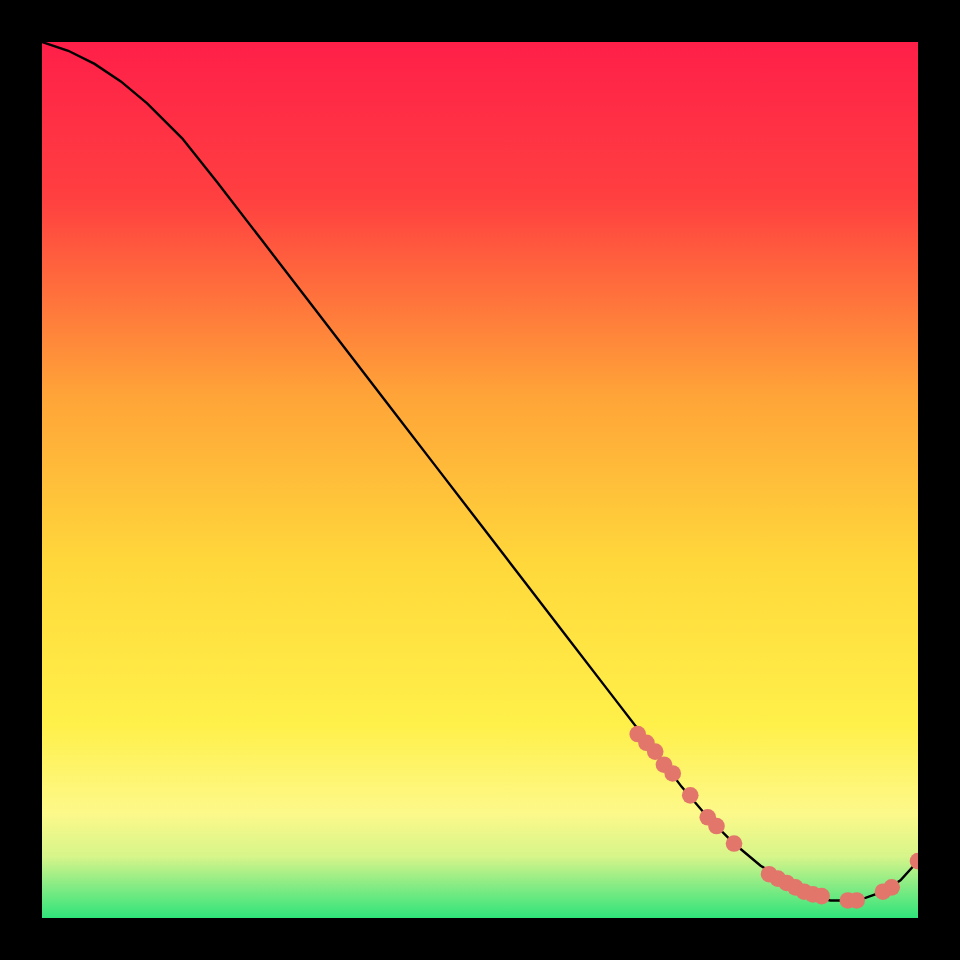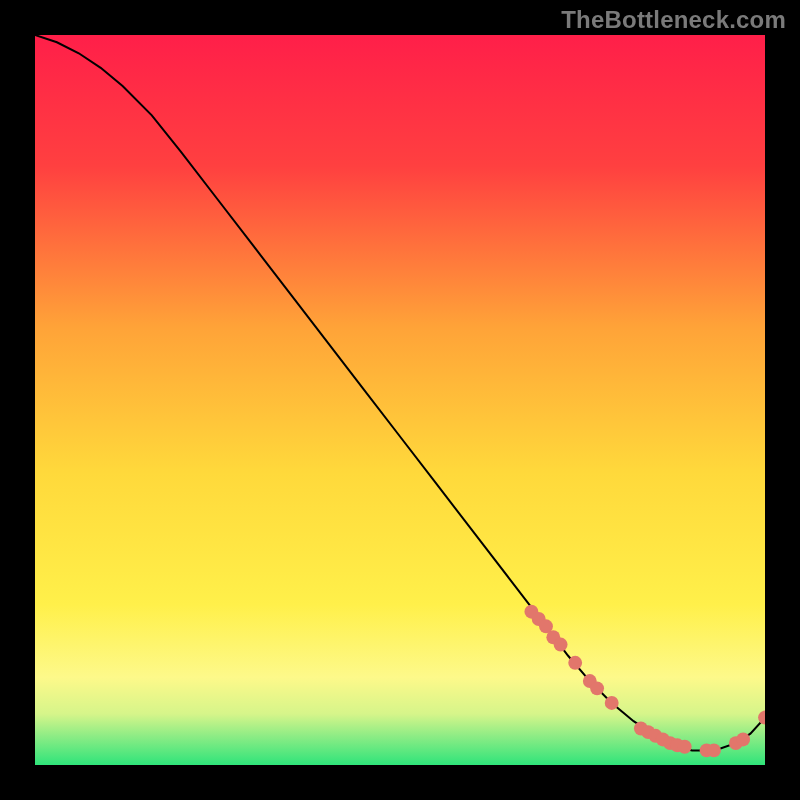--- a/index.html
+++ b/index.html
@@ -39,21 +39,20 @@
   .plot svg {
     display: block;
     width: 730px;
     height: 730px;
   }
 </style>
 </head>
 <body>
 
 <div class="stage">
-  <div class="watermark">TheBottleneck.com</div>
 
   <div class="plot">
     <svg viewBox="0 0 100 100" preserveAspectRatio="none">
       <defs>
         <linearGradient id="bg-grad" x1="0" y1="0" x2="0" y2="1">
           <stop id="g0" offset="0%" stop-color="#ff1f49"></stop>
           <stop id="g1" offset="18%" stop-color="#ff4040"></stop>
           <stop id="g2" offset="40%" stop-color="#ffa338"></stop>
           <stop id="g3" offset="60%" stop-color="#ffd93b"></stop>
           <stop id="g4" offset="78%" stop-color="#fff04a"></stop>

